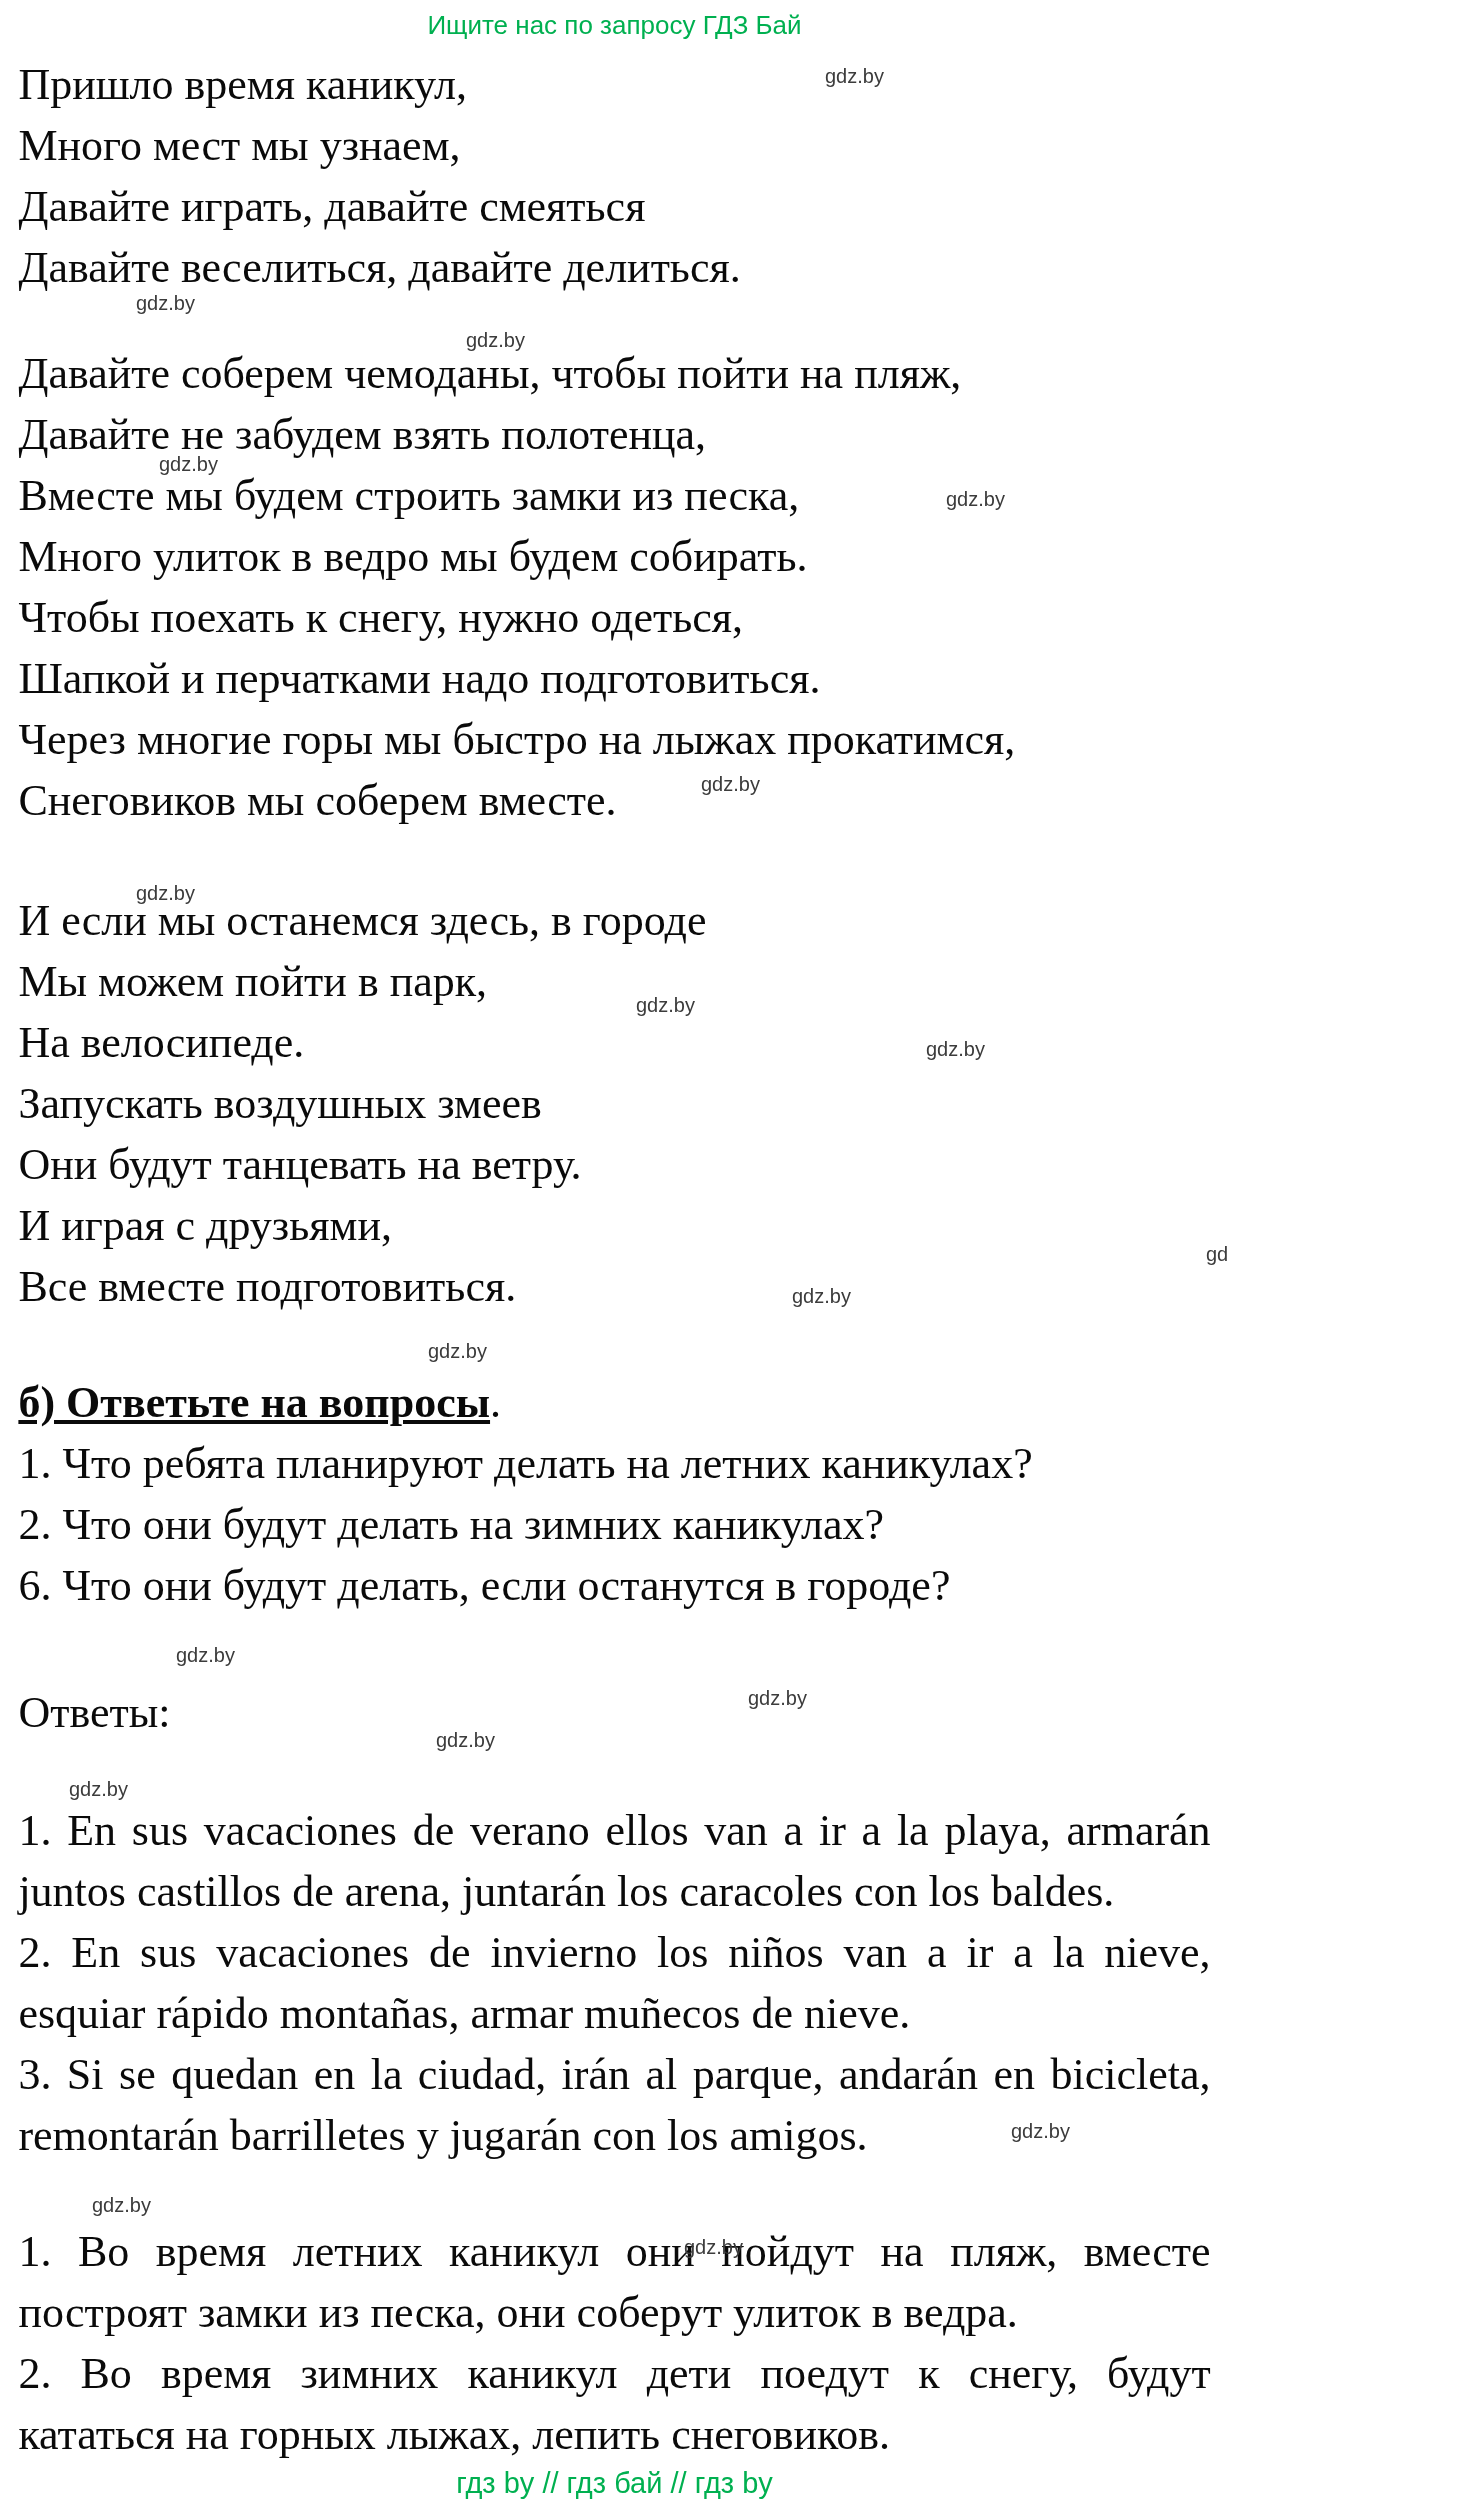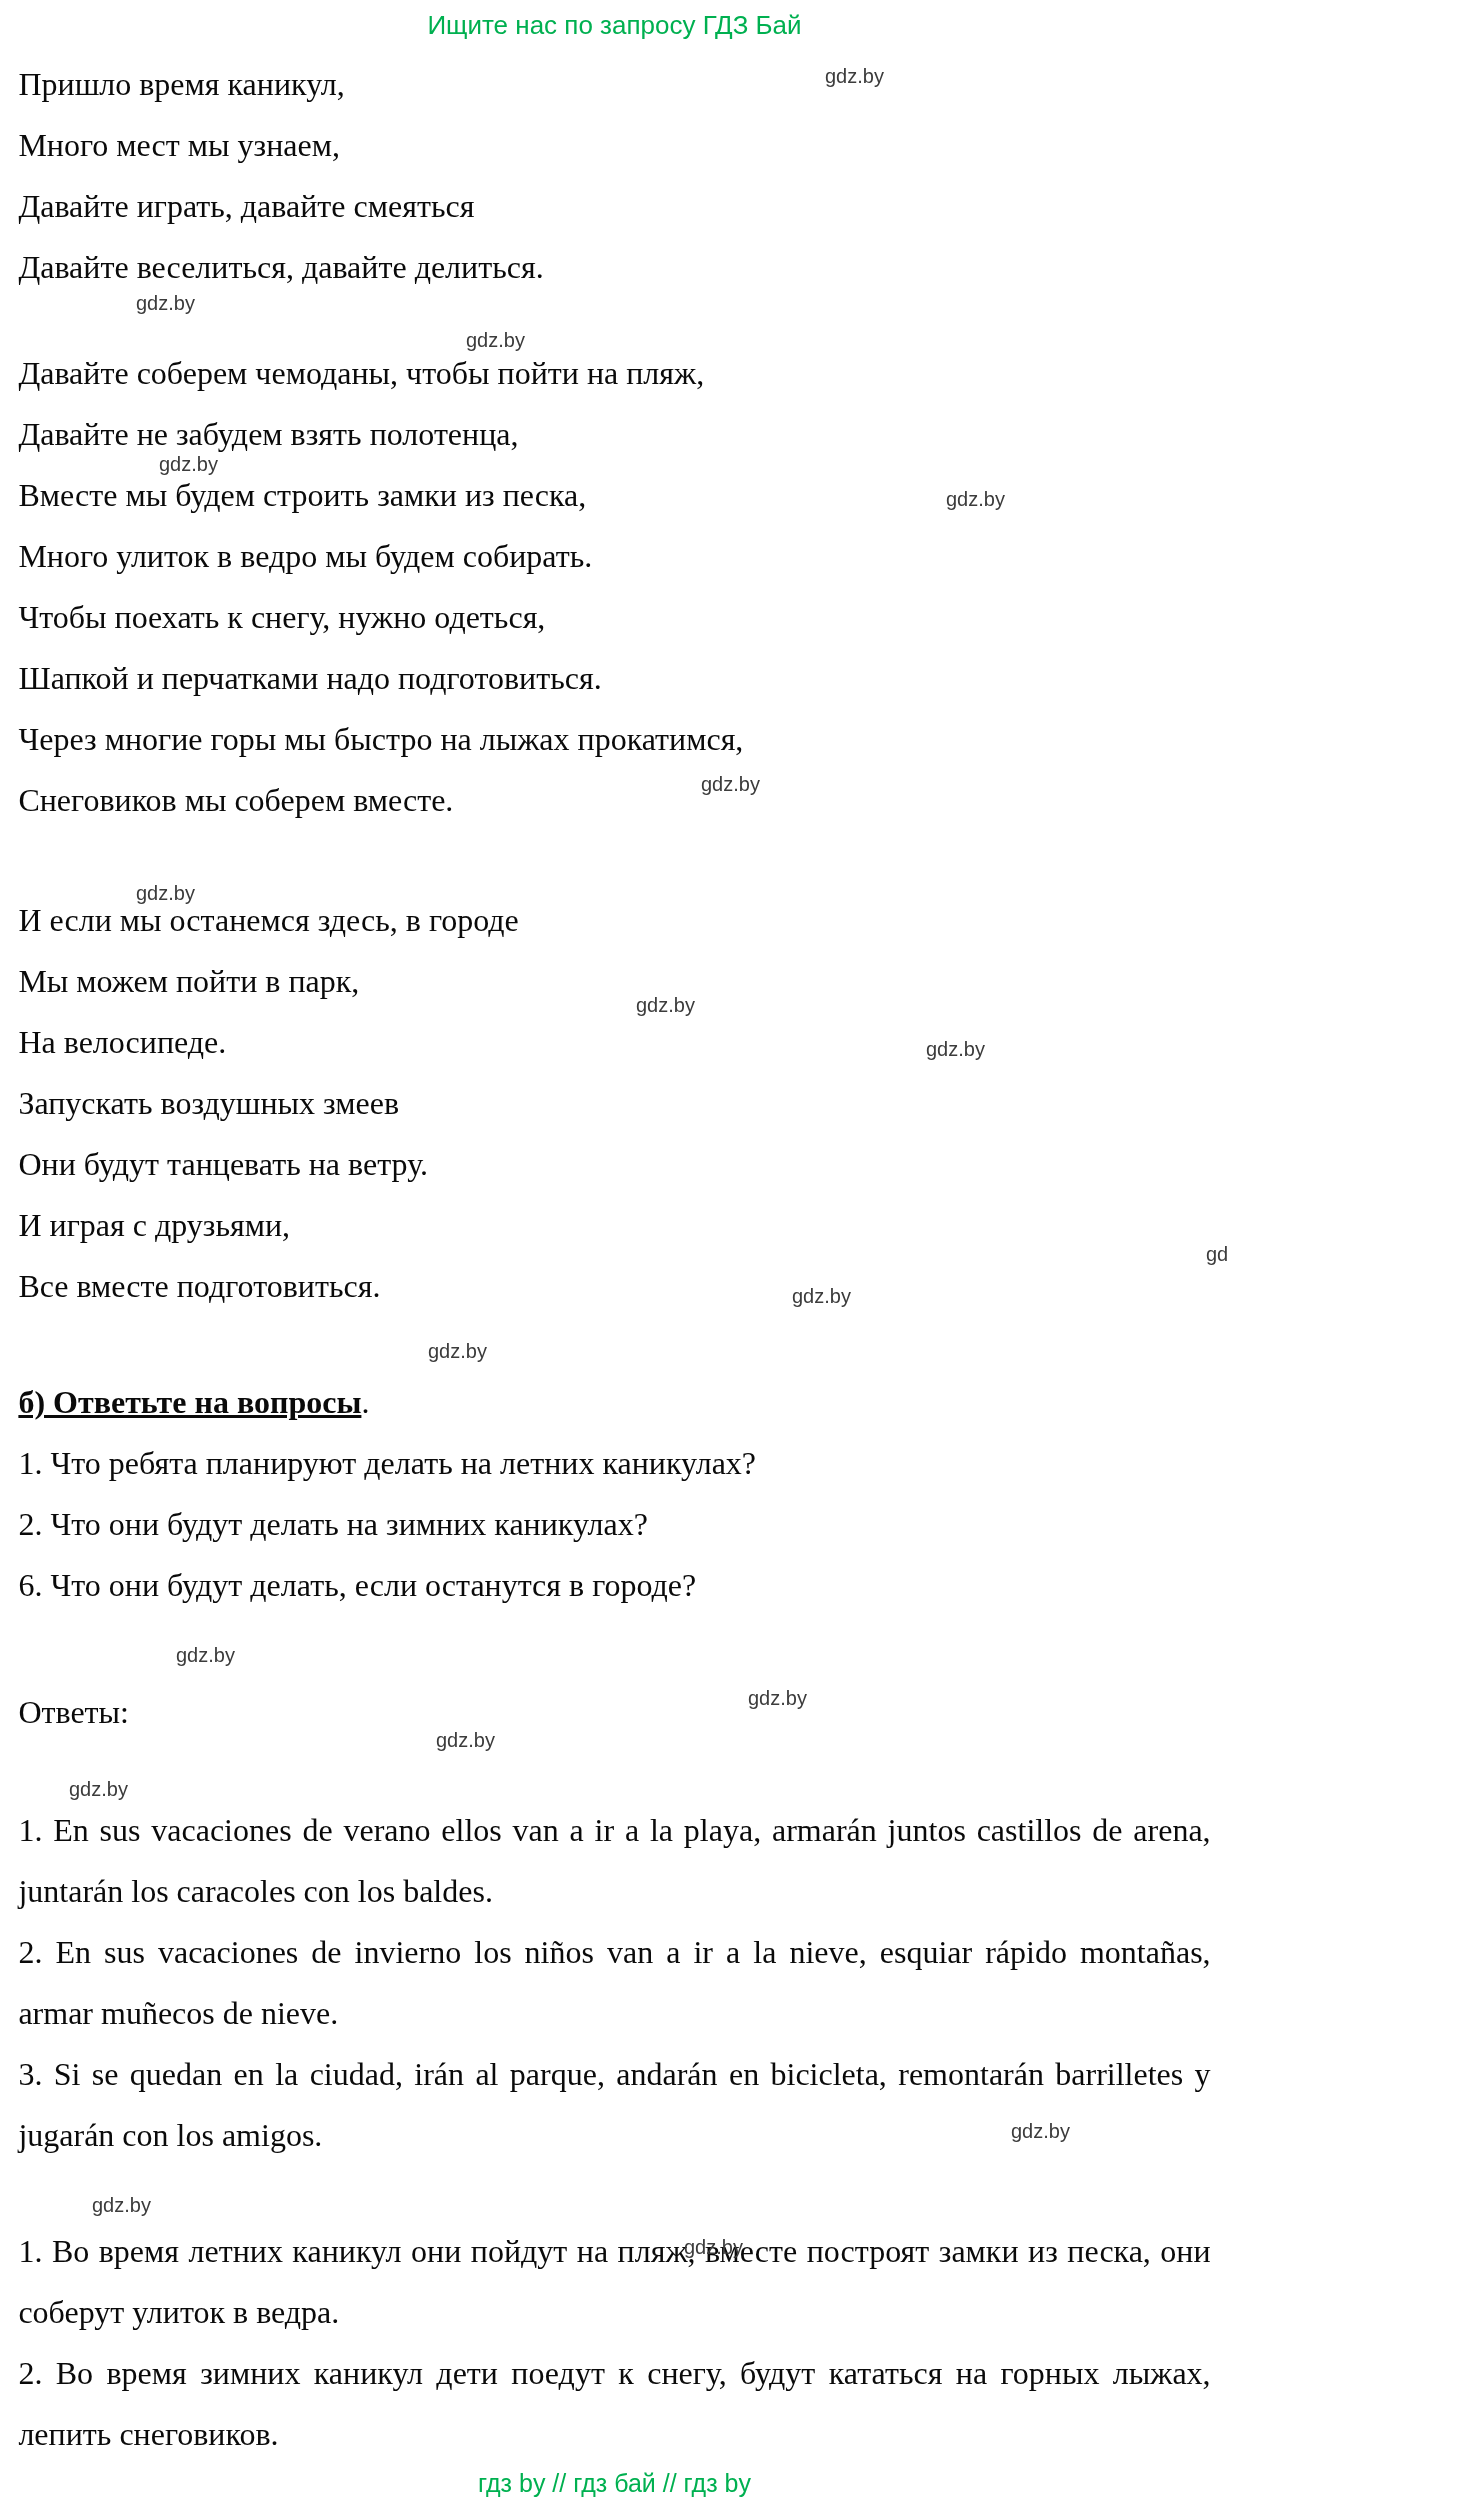--- a/index.html
+++ b/index.html
@@ -22,39 +22,39 @@
     color: var(--accent, #00b050);
     font-family: "Liberation Sans", sans-serif;
     font-size: 26px;
     line-height: 34px;
   }
   .stanza { }
   .stanza1 { margin-top: 11.7px; }
   .stanza2 { margin-top: 45px; }
   .stanza3 { margin-top: 59px; }
   .poem-line, .question, .heading, .answers-label, .answer-par {
-    font-size: 32px;
+    font-size: 44px;
     line-height: 61px;
   }
   .poem-line, .question { white-space: nowrap; }
   .task-block { margin-top: 55px; }
   .heading .bold { font-weight: bold; text-decoration: underline; }
   .answers-label { margin-top: 66px; }
   .spanish-block { margin-top: 57px; }
   .russian-block { margin-top: 55px; }
   .answer-par { text-align: justify; }
   .footer {
     position: absolute;
     left: 0;
     bottom: 15px;
     width: 100%;
     text-align: center;
     color: var(--accent, #00b050);
     font-family: "Liberation Sans", sans-serif;
-    font-size: 25px;
+    font-size: 29px;
     line-height: 28.5px;
   }
   .wm-layer {
     position: absolute;
     left: 0; top: 0; right: 0; bottom: 0;
     pointer-events: none;
   }
   .wm {
     position: absolute;
     font-family: "Liberation Sans", sans-serif;

